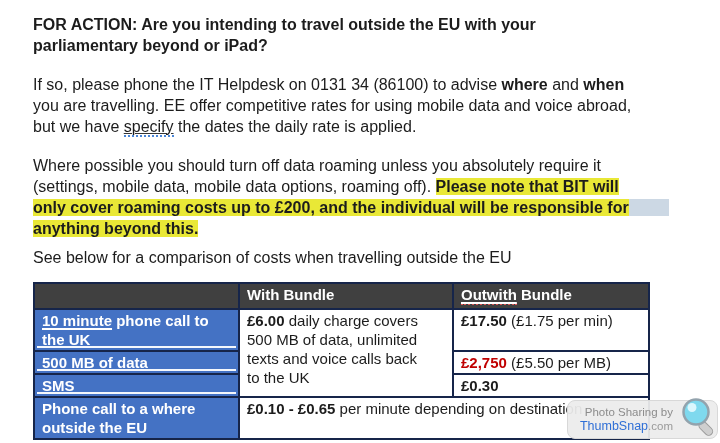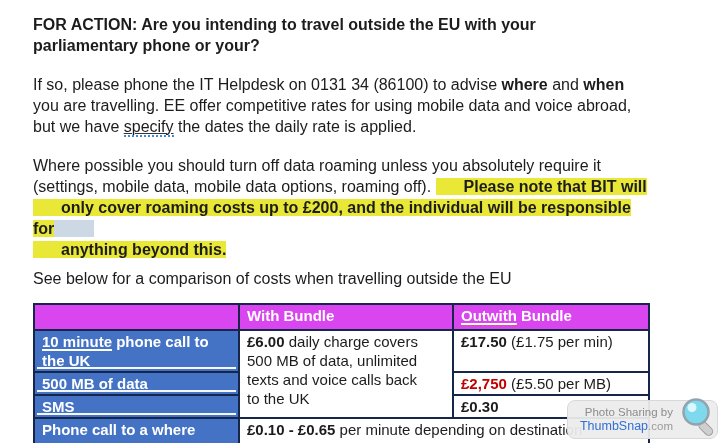--- a/index.html
+++ b/index.html
@@ -8,54 +8,54 @@
     font-family:"Liberation Sans","DejaVu Sans",sans-serif;color:#1c1c1c;
   }
   .content{padding:14px 28px 0 33px;}
   .doc-heading{font-size:16px;font-weight:700;line-height:21px;margin:0 0 18px 0;}
   .para{font-size:16px;line-height:21px;margin:0 0 18px 0;}
   #paragraph-2{margin-bottom:8px;}
   #see-below-line{margin-bottom:0;}
 
   
   .b{font-weight:700;}
-  .hl{background:#e9e836;padding-left:28px;}
+  .hl{background:#e9e836;}
   .red{color:#c00000;}
   .sel{background:#ccd8e4;}
   .grammar{text-decoration:underline;text-decoration-color:#333;text-decoration-thickness:1px;border-bottom:2px dotted #4a86d8;}
   .uw{text-decoration:underline;text-decoration-color:#ffffff;text-decoration-thickness:1.5px;text-underline-offset:2px;}
   .outwith{text-decoration:underline;text-decoration-color:#ffffff;text-decoration-thickness:1.5px;text-underline-offset:2px;border-bottom:2px dotted #e05555;}
 
   
   table.costs{border-collapse:collapse;table-layout:fixed;width:615px;margin:14px 0 0 0;font-size:15px;}
   table.costs td,table.costs th{border:2px solid #16254a;padding:1px 7px;vertical-align:top;text-align:left;line-height:19px;}
   table.costs th{height:22px;font-weight:700;}
   .cell-blue{background:#4472c4;color:#ffffff;font-weight:700;position:relative;}
-  th.cell-blue{background:#d946ef;color:#ffffff;}
+  th.cell-blue{background:#404040;color:#ffffff;}
   .wline::after{content:"";position:absolute;left:2px;right:2px;bottom:2px;height:2px;background:rgba(255,255,255,.95);}
   .bundle-cell{line-height:21px;color:#1c1c1c;}
   .row4-label{line-height:16px;padding-top:3px;padding-bottom:3px;}
 
   
   .watermark{position:absolute;right:2px;bottom:4px;z-index:5;}
   .wm-pill{
     background:rgba(236,236,236,.94);border:1px solid #d8d8d8;border-radius:8px;
     padding:4px 44px 5px 12px;text-align:right;font-size:11.5px;line-height:14px;color:#8c8c8c;
   }
   .wm-brand{color:#2f6fd6;font-weight:400;font-size:12.5px;}
   .wm-suffix{color:#9a9a9a;font-size:11.5px;}
   .wm-glass{position:absolute;right:-4px;top:50%;transform:translateY(-52%);}
 </style>
 </head>
 <body>
 
 <div class="page">
   <div class="content">
 
-    <div class="doc-heading" id="heading"><span>FOR ACTION: Are you intending to travel outside the EU with your</span><br><span>parliamentary phone or your?</span></div>
+    <div class="doc-heading" id="heading"><span>FOR ACTION: Are you intending to travel outside the EU with your</span><br><span>parliamentary beyond or iPad?</span></div>
 
     <div class="para" id="paragraph-1"><span>If so, please phone the IT Helpdesk on 0131 34 (86100) to advise </span><span class="b">where</span><span> and </span><span class="b">when</span><br><span>you are travelling. EE offer competitive rates for using mobile data and voice abroad,</span><br><span>but we have </span><span class="grammar">specify</span><span> the dates the daily rate is applied.</span></div>
 
     <div class="para" id="paragraph-2"><span>Where possible you should turn off data roaming unless you absolutely require it</span><br><span>(settings, mobile data, mobile data options, roaming off). </span><span class="b hl">Please note that BIT will</span><br><span class="b hl">only cover roaming costs up to £200, and the individual will be responsible for</span><span class="sel">&nbsp;&nbsp;&nbsp;&nbsp;&nbsp;&nbsp;&nbsp;&nbsp;&nbsp;</span><br><span class="b hl">anything beyond this.</span></div>
 
     <div class="para" id="see-below-line"><span>See below for a comparison of costs when travelling outside the EU</span></div>
 
     <table class="costs">
       <colgroup>
         <col style="width:205px">

